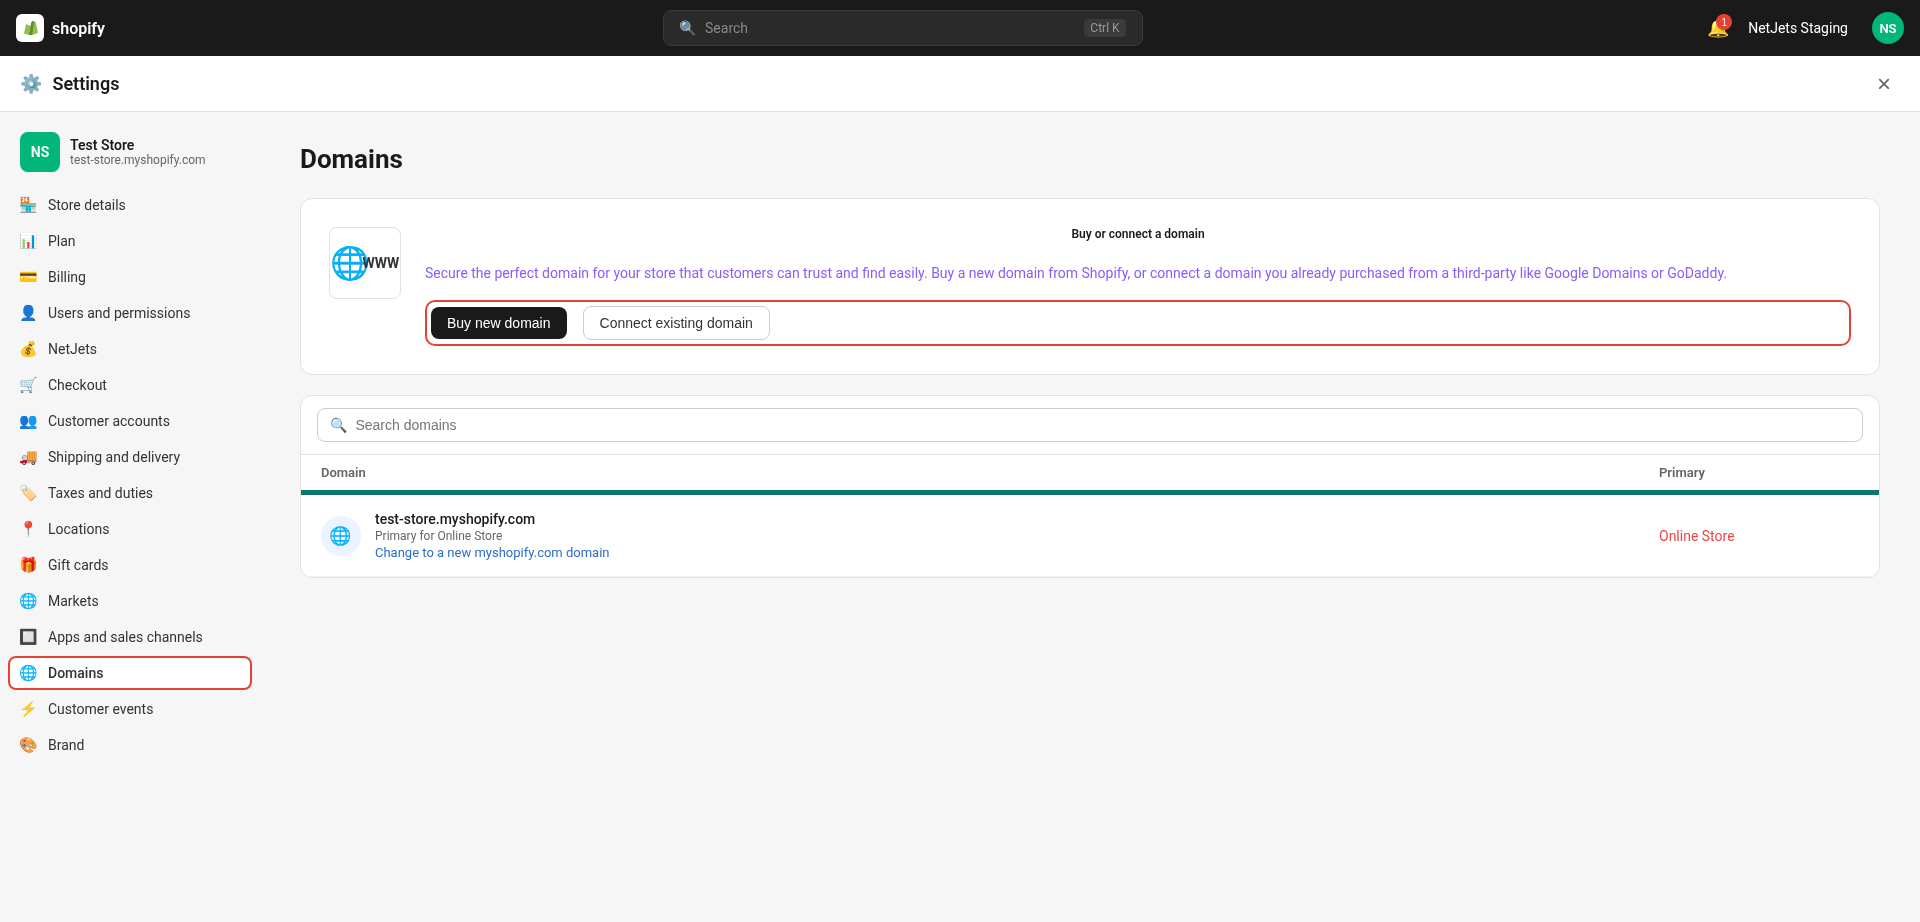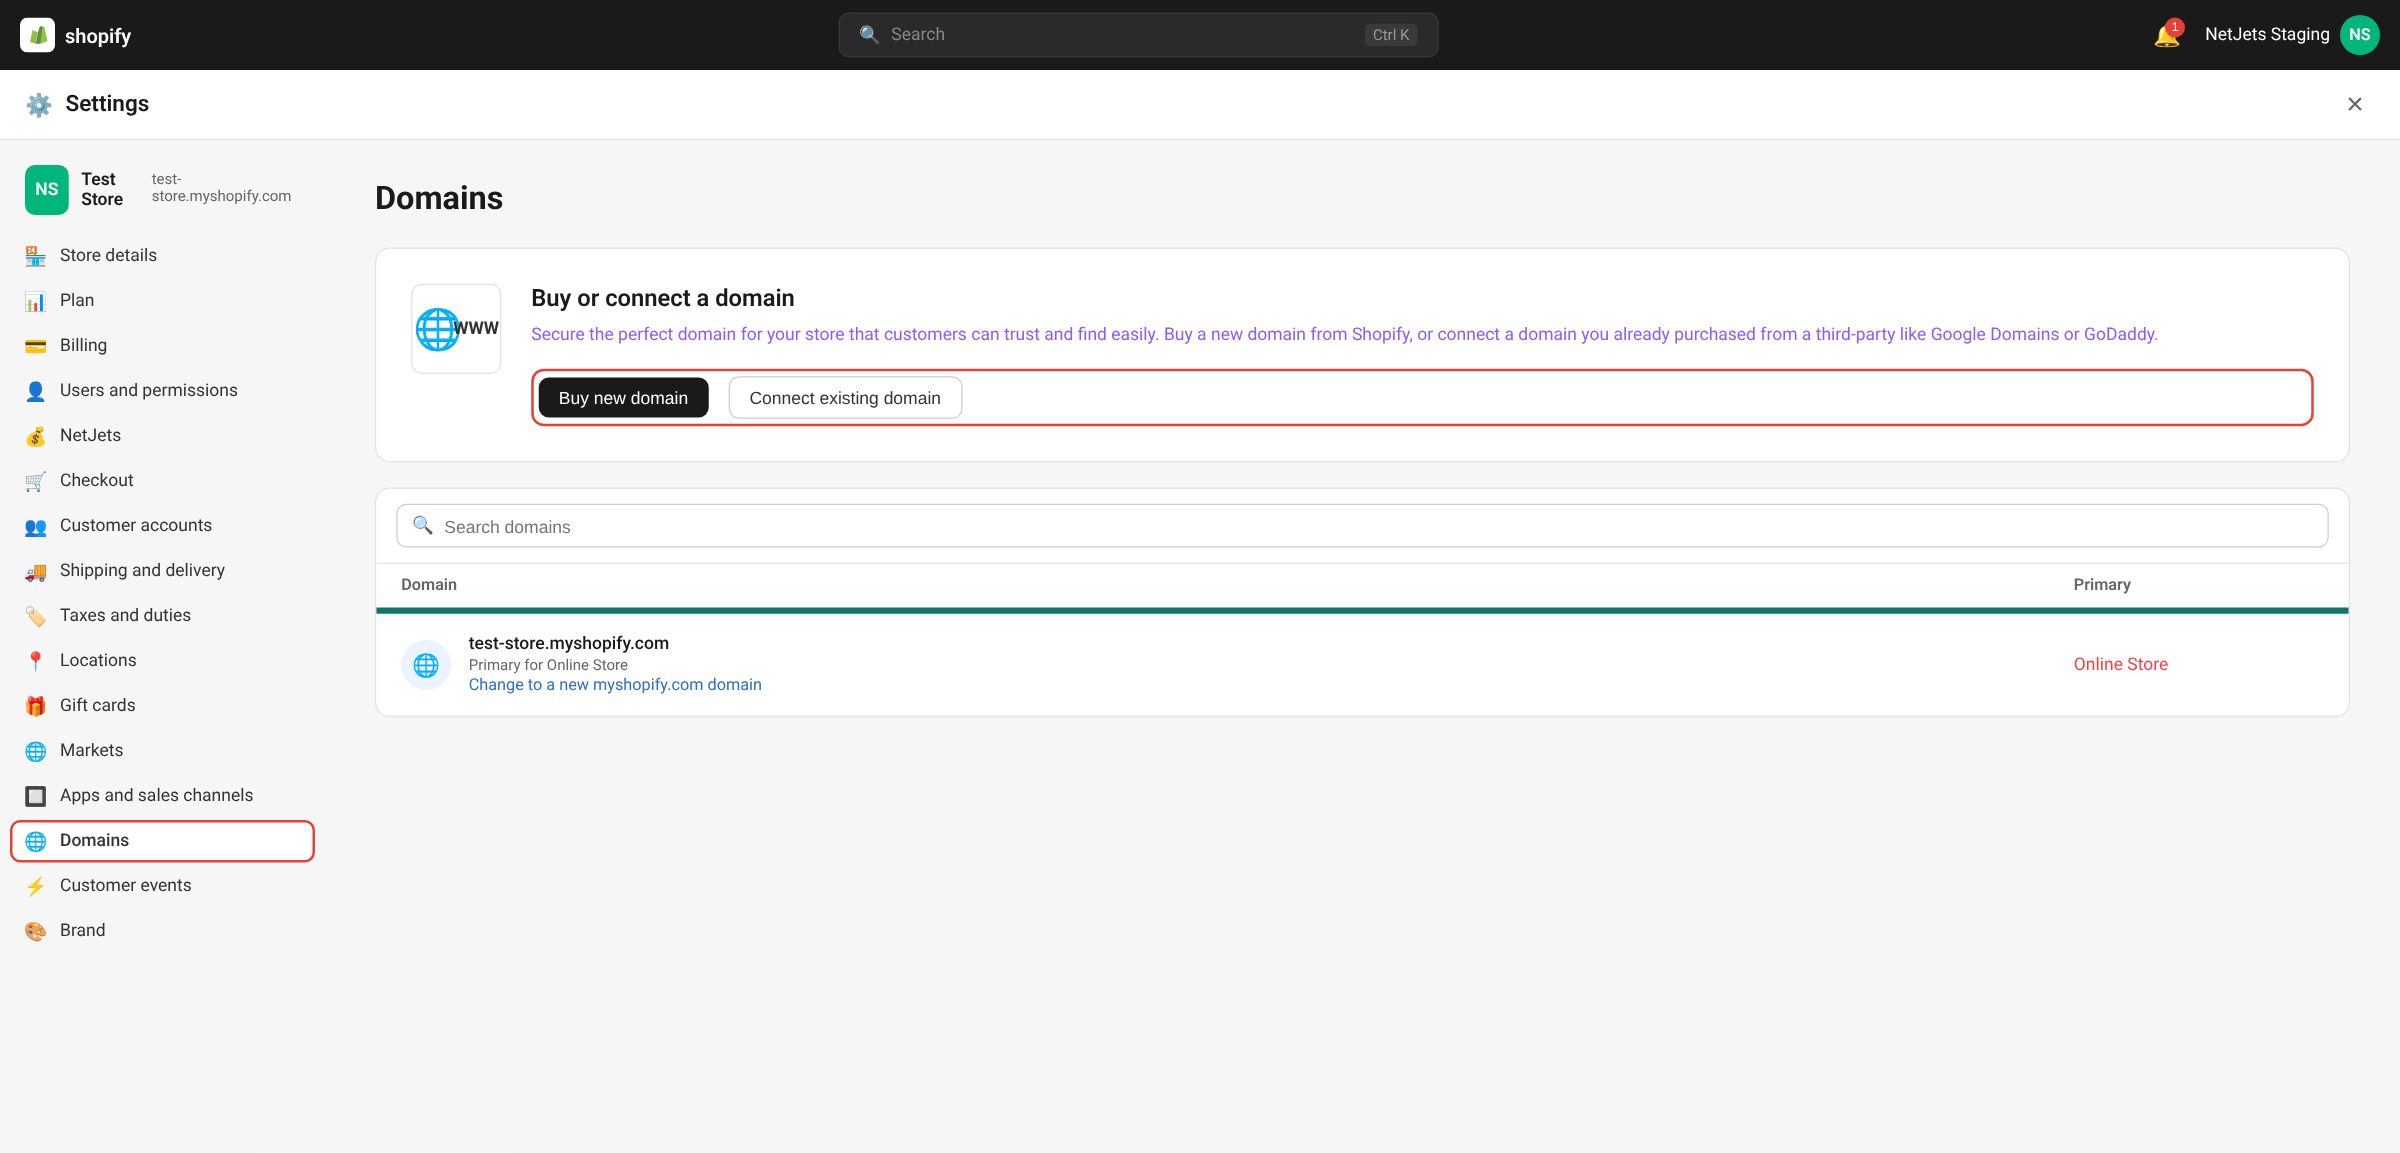--- a/index.html
+++ b/index.html
@@ -60,21 +60,21 @@
     .notification-badge {
       position: absolute;
       top: 4px; right: 4px;
       background: #e44235;
       color: white;
       border-radius: 50%;
       width: 16px; height: 16px;
       font-size: 10px;
       display: flex; align-items: center; justify-content: center;
     }
-    .user-info { display: flex; align-items: center; gap: 8px; color: white; font-size: 14px; }
+    .user-info { display: flex; align-items: center; gap: 24px; color: white; font-size: 14px; }
     .user-avatar {
       width: 32px; height: 32px;
       background: #00b67a;
       border-radius: 50%;
       display: flex; align-items: center; justify-content: center;
       color: white; font-size: 13px; font-weight: 600;
     }
 
     
     .settings-modal {
@@ -131,21 +131,21 @@
       gap: 10px;
       padding: 8px 12px 16px;
     }
     .store-avatar {
       width: 40px; height: 40px;
       background: #00b67a;
       border-radius: 8px;
       display: flex; align-items: center; justify-content: center;
       color: white; font-size: 14px; font-weight: 600;
     }
-    .store-info { display: flex; flex-direction: row; }
+    .store-info { display: flex; flex-direction: column; }
     .store-name { font-size: 14px; font-weight: 600; color: #1a1a1a; }
     .store-url { font-size: 12px; color: #666; }
 
     .nav-item {
       display: flex;
       align-items: center;
       gap: 10px;
       padding: 8px 12px;
       border-radius: 8px;
       cursor: pointer;
@@ -192,21 +192,21 @@
       width: 72px; height: 72px;
       border: 1px solid #e1e1e1;
       border-radius: 8px;
       display: flex; align-items: center; justify-content: center;
       font-size: 28px;
       flex-shrink: 0;
       background: white;
       overflow: hidden;
     }
     .domain-card-body { flex: 1; }
-    .domain-card-title { font-size: 19px; font-weight: 600; color: #1a1a1a; margin-bottom: 8px; }
+    .domain-card-title { font-size: 12px; font-weight: 600; color: #1a1a1a; margin-bottom: 22px; text-align: center; }
     .domain-card-desc { font-size: 14px; color: #8b5cf6; line-height: 1.5; margin-bottom: 16px; }
 
     .btn-primary {
       background: #1a1a1a;
       color: white;
       border: none;
       border-radius: 8px;
       padding: 8px 16px;
       font-size: 14px;
       font-weight: 500;

